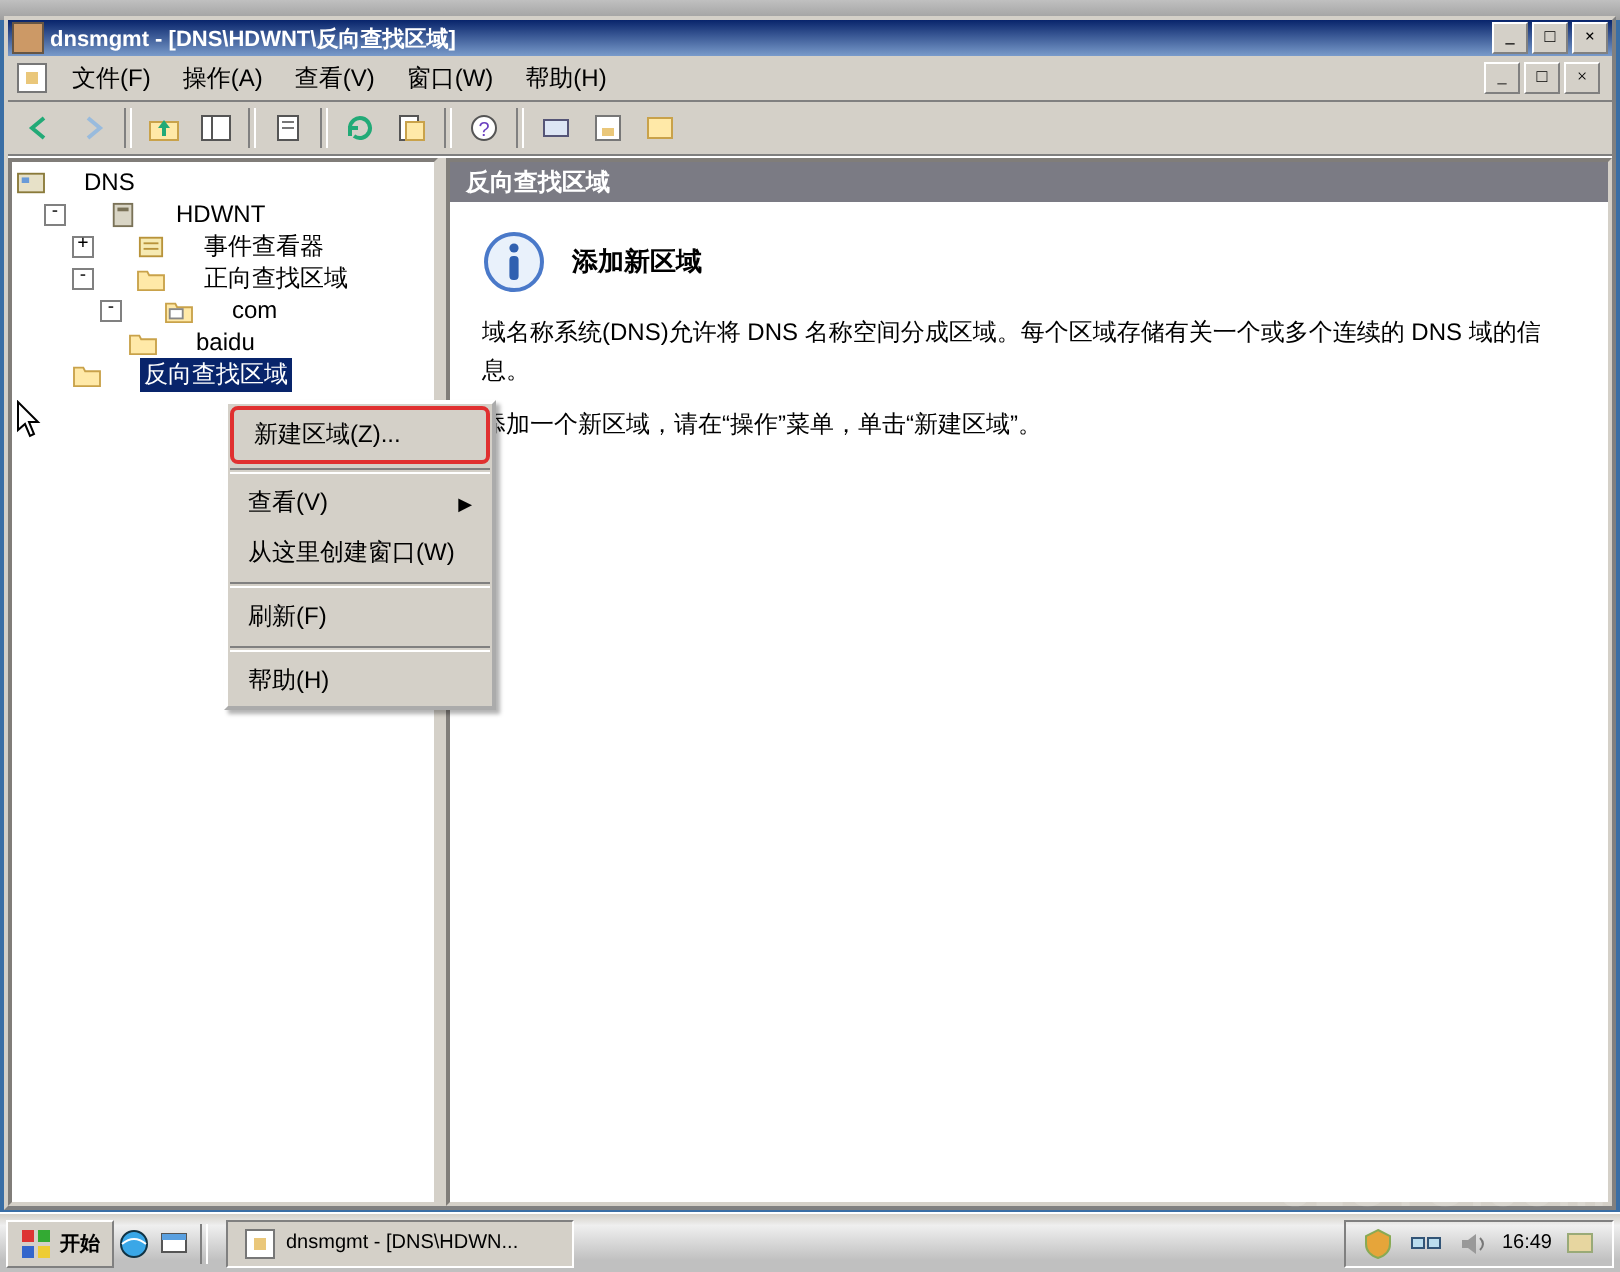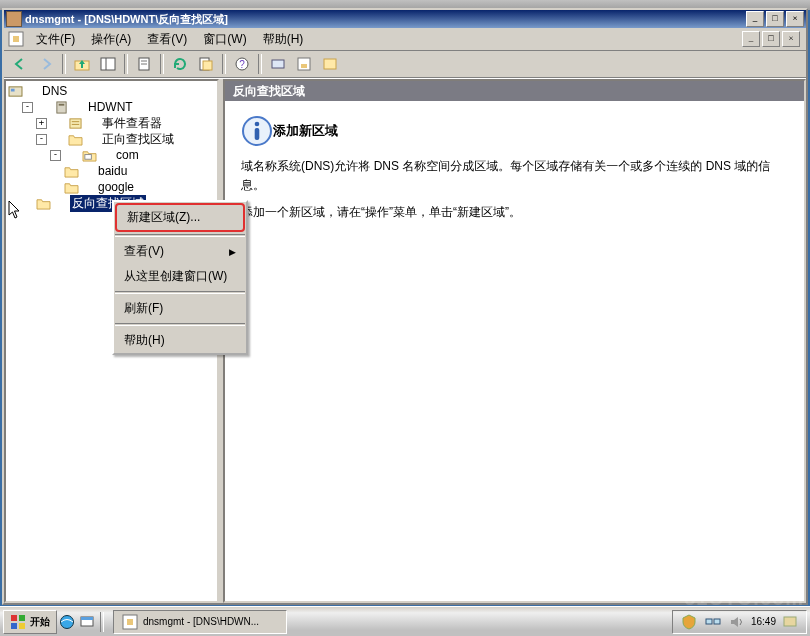--- a/index.html
+++ b/index.html
@@ -25,21 +25,21 @@
 .tool-btn{width:22px;height:22px;display:flex;align-items:center;justify-content:center;border:1px solid transparent;}
 .tool-sep{width:2px;height:20px;border-left:1px solid #808080;border-right:1px solid #fff;margin:0 2px;}
 .tool-svg{width:16px;height:16px;}
 
 .client{flex:1;display:flex;border-top:1px solid #fff;}
 .tree-pane{width:211px;background:#fff;border:2px inset #d4d0c8;overflow:hidden;position:relative;}
 .splitter{width:4px;background:#d4d0c8;cursor:col-resize;}
 .content-pane{flex:1;background:#fff;border:2px inset #d4d0c8;display:flex;flex-direction:column;}
 .content-header{height:20px;background:#7b7b84;color:#fff;display:flex;align-items:center;padding:0 8px;font-weight:bold;}
 .content-body{flex:1;padding:14px 16px;color:#000;line-height:1.6;}
-.info-row{display:flex;align-items:center;gap:0;margin-bottom:10px;}
+.info-row{display:flex;align-items:center;gap:13px;margin-bottom:10px;}
 .info-icon{width:32px;height:32px;}
 .info-title{font-weight:bold;font-size:13px;}
 
 .tree{padding:2px 2px;user-select:none;}
 .tree ul{list-style:none;padding:0;margin:0;}
 .tree li{position:relative;padding-left:14px;white-space:nowrap;}
 .node{display:flex;align-items:center;gap:19px;height:16px;}
 .expander{width:9px;height:9px;border:1px solid #808080;background:#fff;font-size:9px;line-height:7px;text-align:center;font-family:monospace;color:#000;margin-right:2px;}
 .tree-icon{width:15px;height:13px;display:inline-block;}
 .sel{background:#08246b;color:#fff;padding:0 2px;}
@@ -49,21 +49,21 @@
 .ctx-sep{height:1px;border-top:1px solid #808080;border-bottom:1px solid #fff;margin:2px 1px;}
 .highlight-red{border:2px solid #e03030;border-radius:4px;margin:1px;}
 .arrow-r{font-size:9px;}
 
 .taskbar{position:absolute;left:0;right:0;bottom:0;height:29px;background:linear-gradient(#d4d0c8,#efefef 20%,#c0c0c0 80%);border-top:1px solid #fff;display:flex;align-items:center;padding:0 3px;font-size:10px;}
 .start-btn{height:22px;display:flex;align-items:center;gap:4px;padding:0 6px;border:1px solid #808080;border-top-color:#fff;border-left-color:#fff;background:#d4d0c8;font-weight:bold;}
 .win-flag{width:16px;height:16px;}
 .tb-ico{width:16px;height:16px;margin:0 2px;}
 .task-entry{height:22px;border:1px solid #fff;border-top-color:#808080;border-left-color:#808080;background:#d4d0c8;display:flex;align-items:center;gap:3px;padding:0 6px;margin-left:6px;min-width:160px;}
 .tray{margin-left:auto;height:22px;border:1px solid #fff;border-top-color:#808080;border-left-color:#808080;display:flex;align-items:center;gap:4px;padding:0 6px;}
-.watermark{position:absolute;right:6px;bottom:26px;font-size:20px;color:rgba(255,255,255,.15);font-family:Arial;font-weight:bold;letter-spacing:1px;pointer-events:none;text-align:center;}
+.watermark{position:absolute;right:6px;bottom:26px;font-size:28px;color:rgba(255,255,255,.15);font-family:Arial;font-weight:bold;letter-spacing:1px;pointer-events:none;text-align:center;}
 .cursor{position:absolute;left:8px;top:200px;width:14px;height:20px;z-index:200;pointer-events:none;}
 </style>
 </head>
 <body>
 
 <div class="desk-top-strip">
     <div class="task-top"></div>
   </div>
 
 <div class="win">
@@ -224,28 +224,20 @@
                         </div>
                         <ul>
                           <li>
                               <div class="node">
                                 <span class="tree-icon"><svg viewBox="0 0 16 14" width="15" height="13">
                                     <path d="M1 3h5l1 2h8v8H1z" fill="#ffe9a8" stroke="#c9a24a"></path>
                                   </svg></span>
                                 <span>baidu</span>
                               </div>
                             </li>
-                          <li>
-                              <div class="node">
-                                <span class="tree-icon"><svg viewBox="0 0 16 14" width="15" height="13">
-                                    <path d="M1 3h5l1 2h8v8H1z" fill="#ffe9a8" stroke="#c9a24a"></path>
-                                  </svg></span>
-                                <span>google</span>
-                              </div>
-                            </li>
                         </ul>
                       </li>
                     </ul>
                   </li>
                   <li>
                     <div class="node">
                       <span class="tree-icon"><svg viewBox="0 0 16 14" width="15" height="13">
                             <path d="M1 3h5l1 2h8v8H1z" fill="#ffe9a8" stroke="#c9a24a"></path>
                           </svg></span>
                       <span class="sel">反向查找区域</span>

